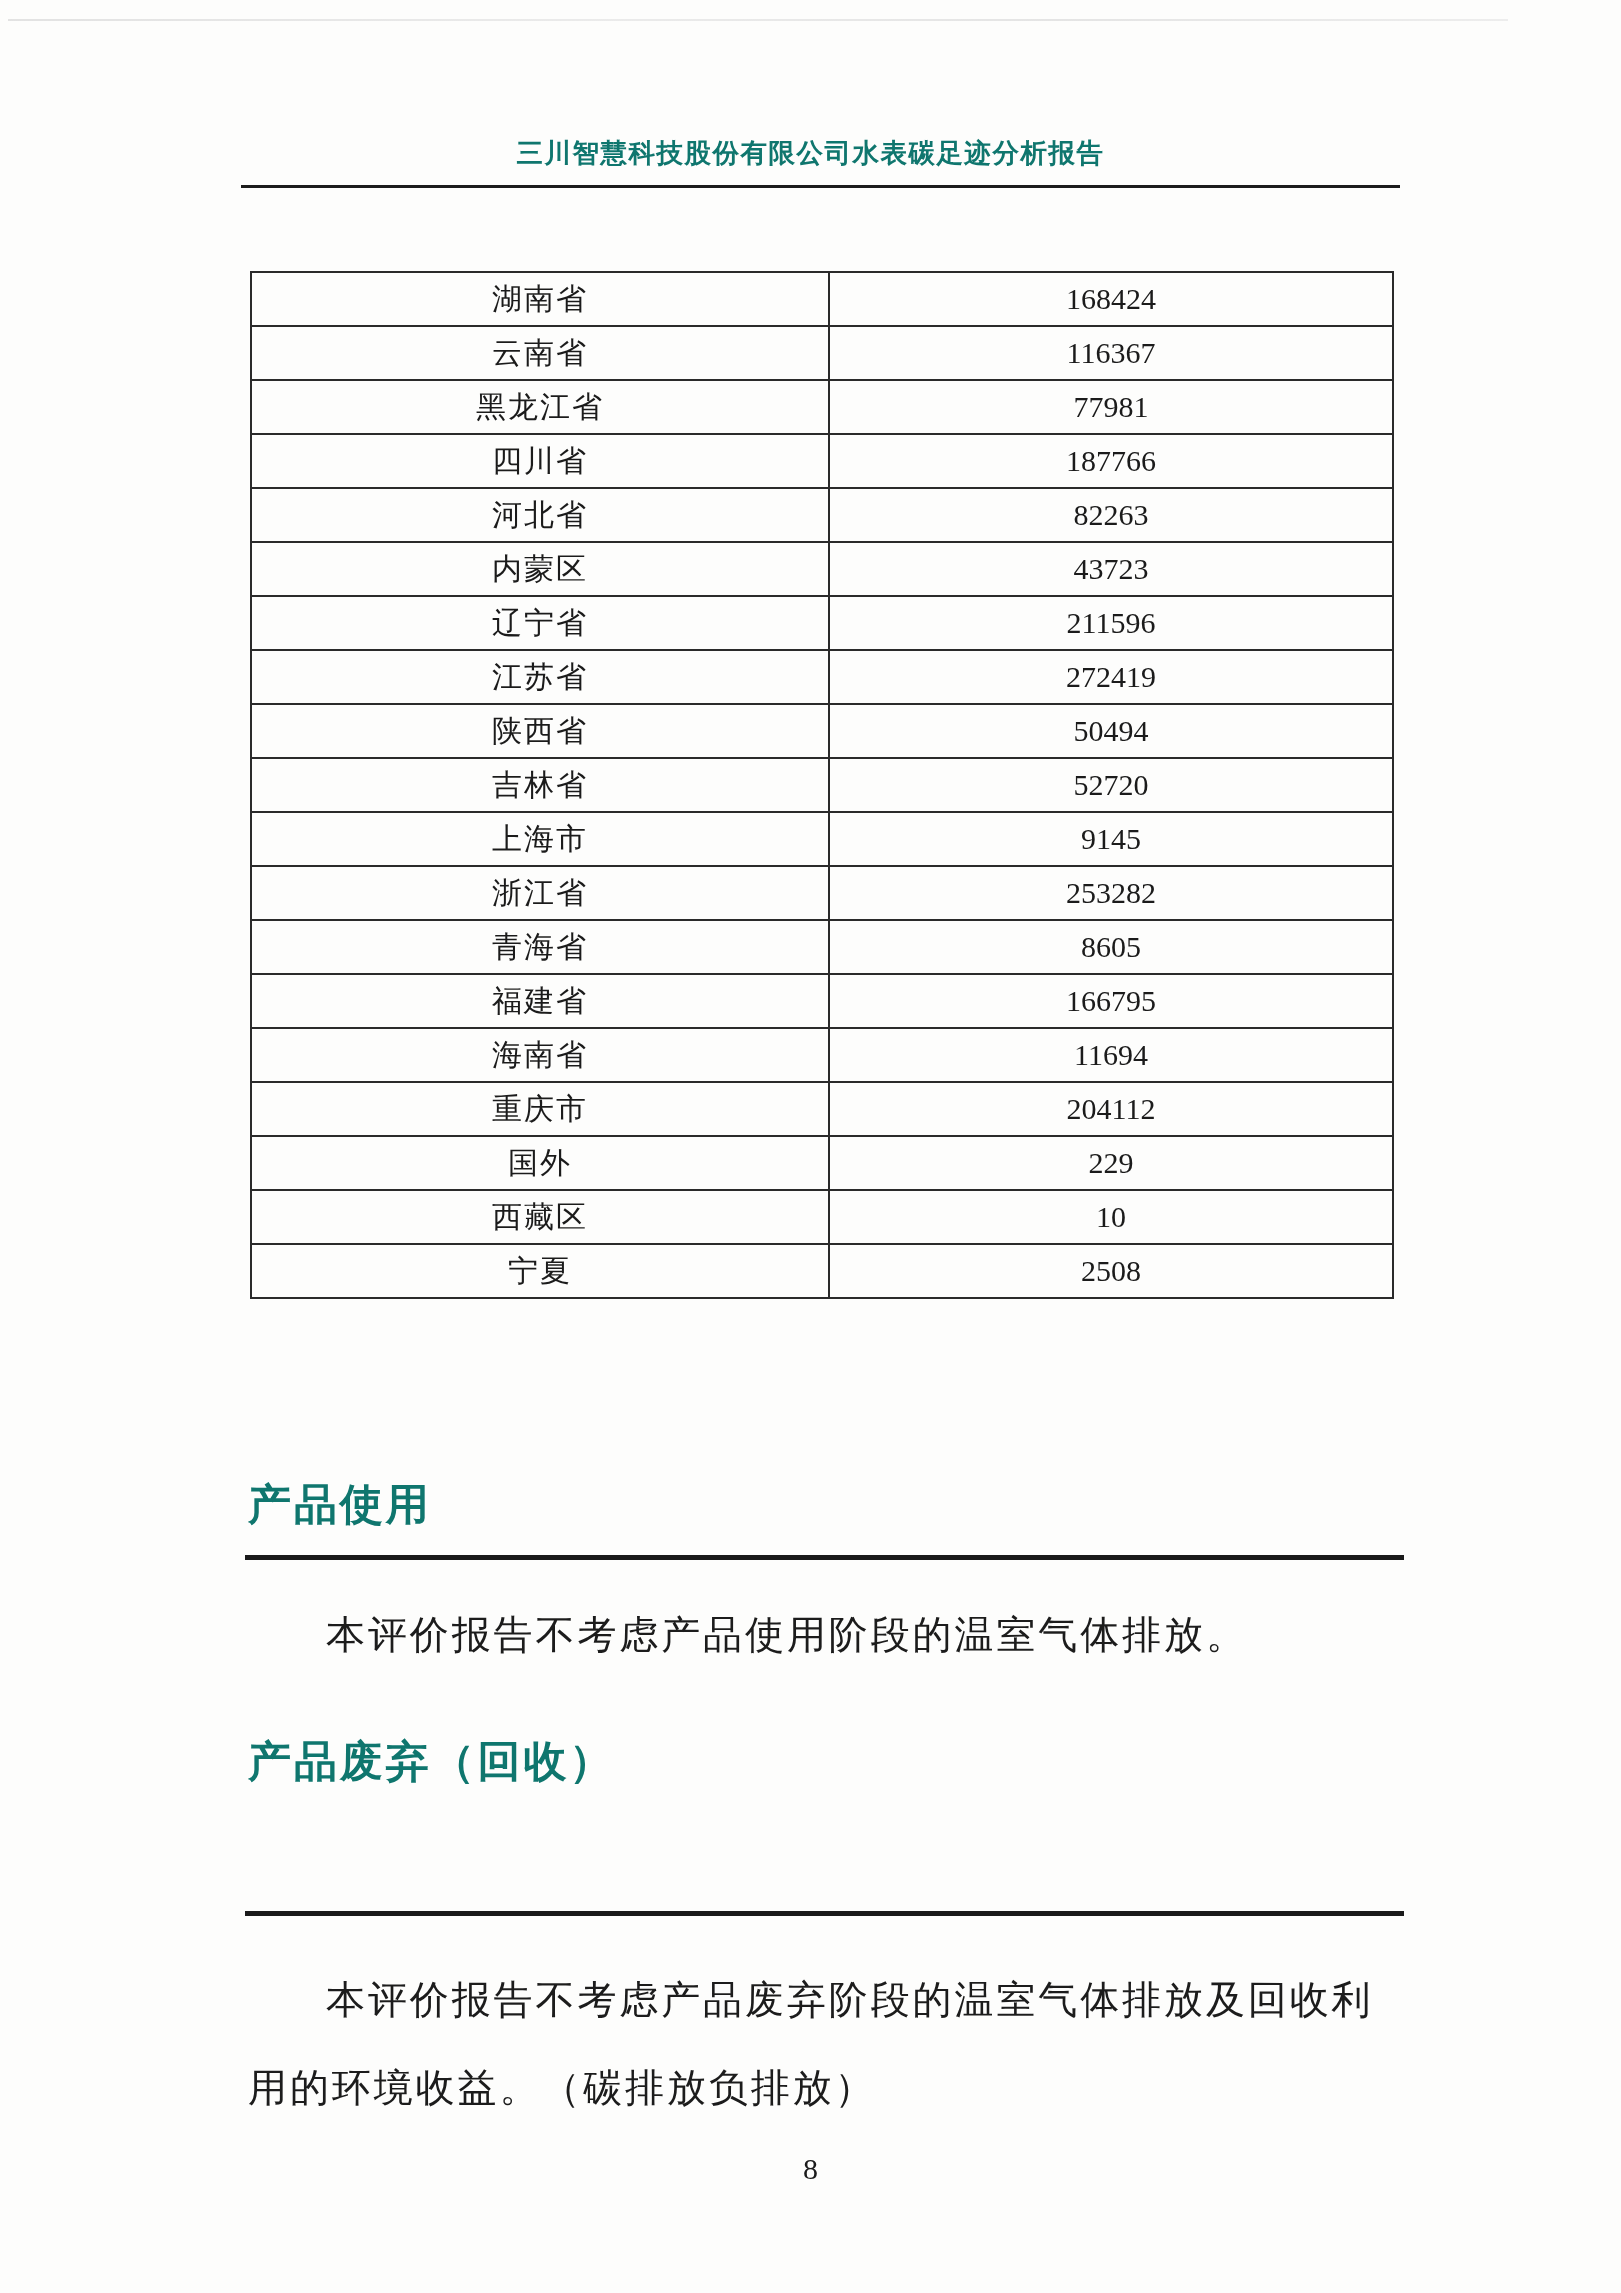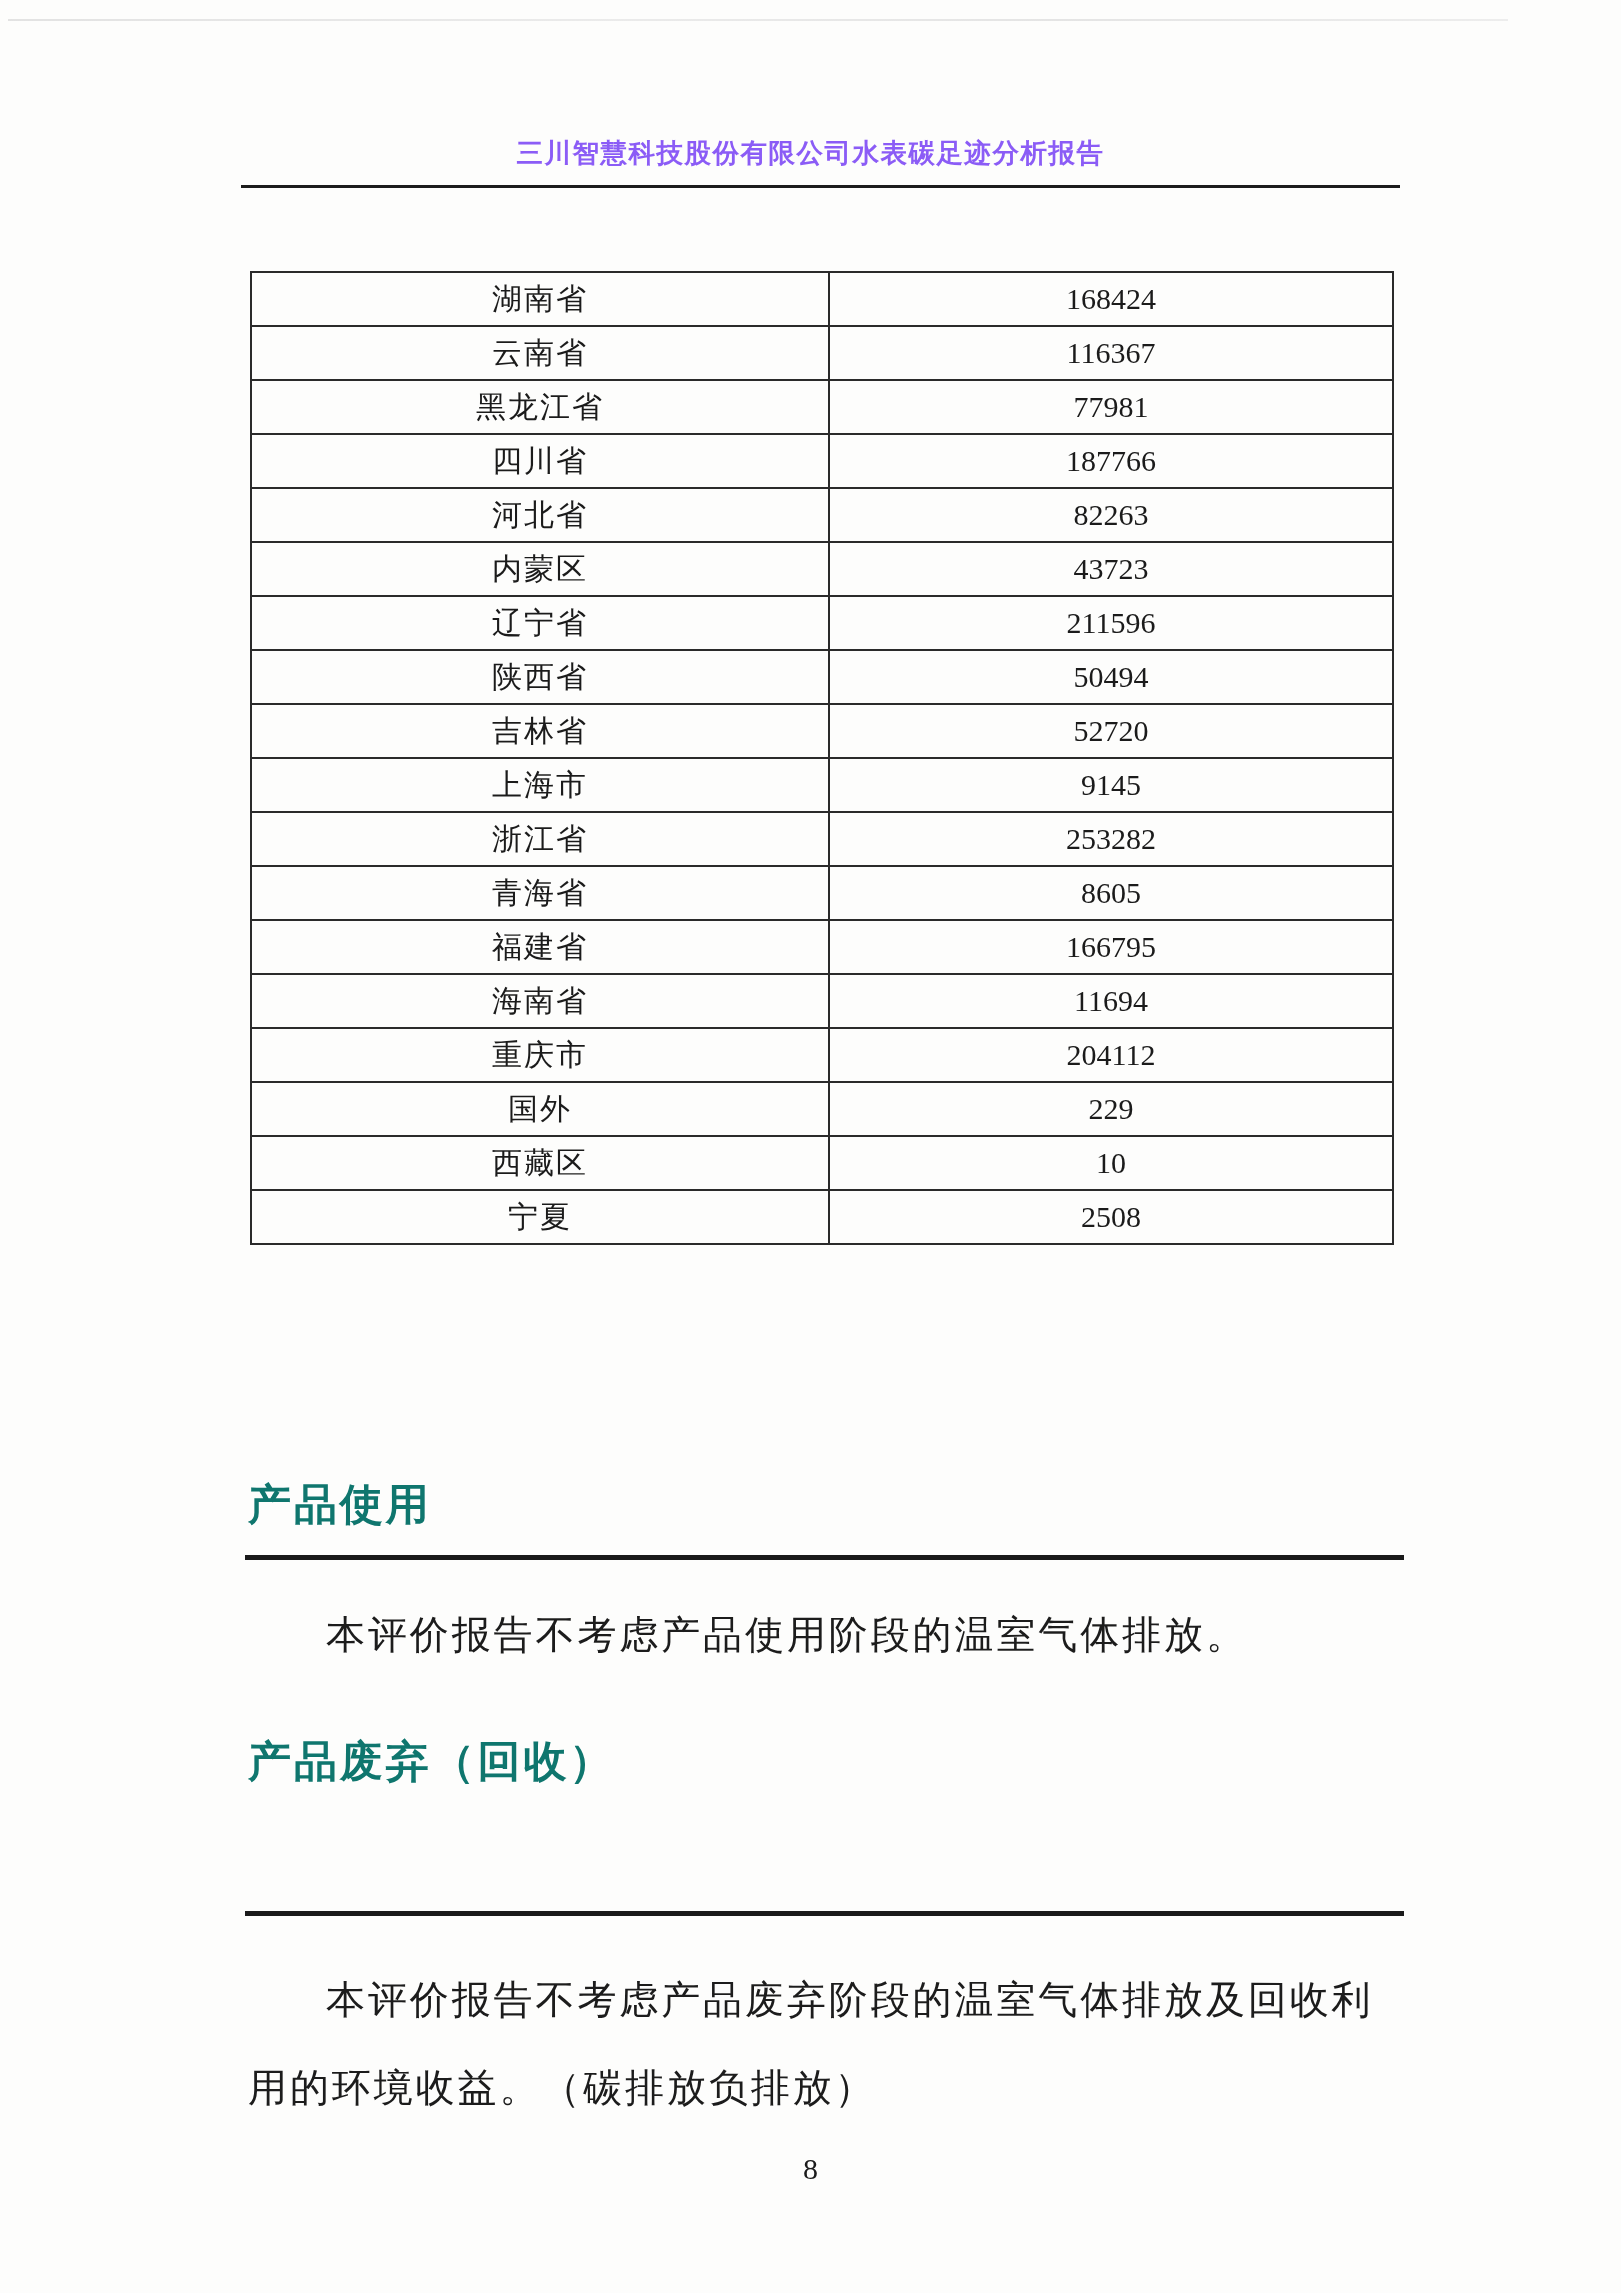--- a/index.html
+++ b/index.html
@@ -22,21 +22,21 @@
     opacity: .8;
   }
   .header-title {
     position: absolute;
     top: 135px; left: 0;
     width: 100%;
     text-align: center;
     font-size: 26.5px;
     font-weight: 600;
     letter-spacing: 1.5px;
-    color: #8b5cf6;
+    color: #0f766e;
   }
   .header-rule {
     position: absolute;
     top: 185px; left: 241px;
     width: 1159px; height: 2.9px;
     background: #1c1c1c;
   }
   table.data-table {
     position: absolute;
     top: 271px; left: 250px;
@@ -127,20 +127,24 @@
       </tr>
       <tr>
         <td class="region-cell">内蒙区</td>
         <td class="value-cell">43723</td>
       </tr>
       <tr>
         <td class="region-cell">辽宁省</td>
         <td class="value-cell">211596</td>
       </tr>
       <tr>
+        <td class="region-cell">江苏省</td>
+        <td class="value-cell">272419</td>
+      </tr>
+      <tr>
         <td class="region-cell">陕西省</td>
         <td class="value-cell">50494</td>
       </tr>
       <tr>
         <td class="region-cell">吉林省</td>
         <td class="value-cell">52720</td>
       </tr>
       <tr>
         <td class="region-cell">上海市</td>
         <td class="value-cell">9145</td>

